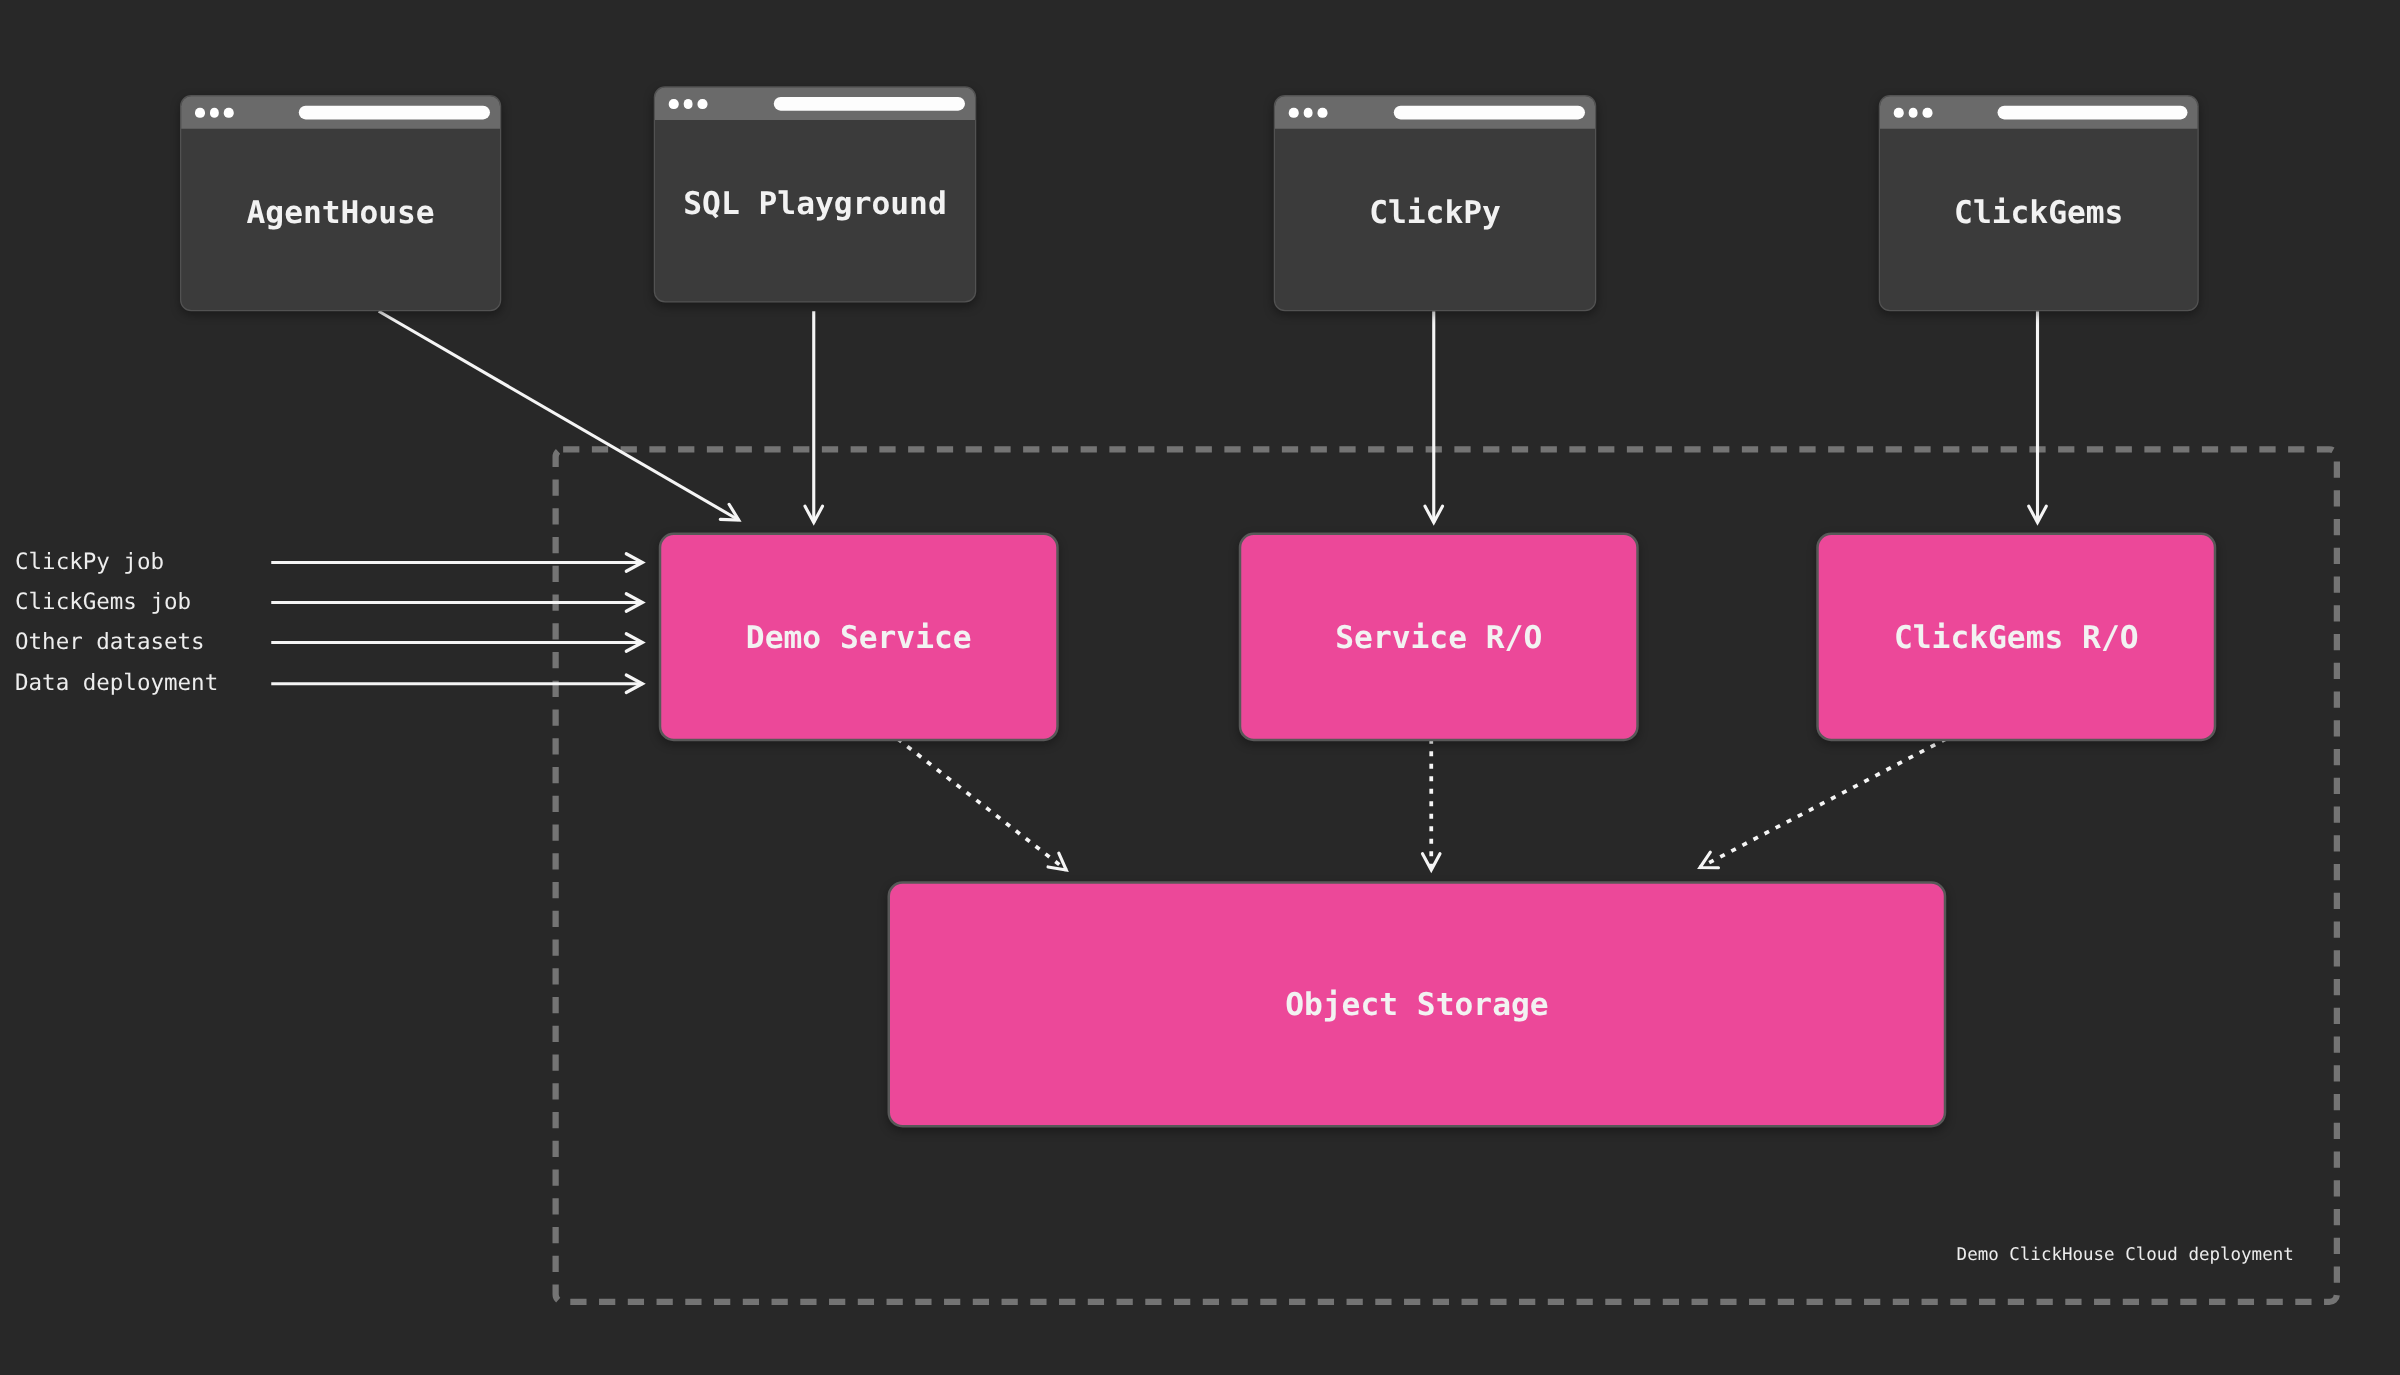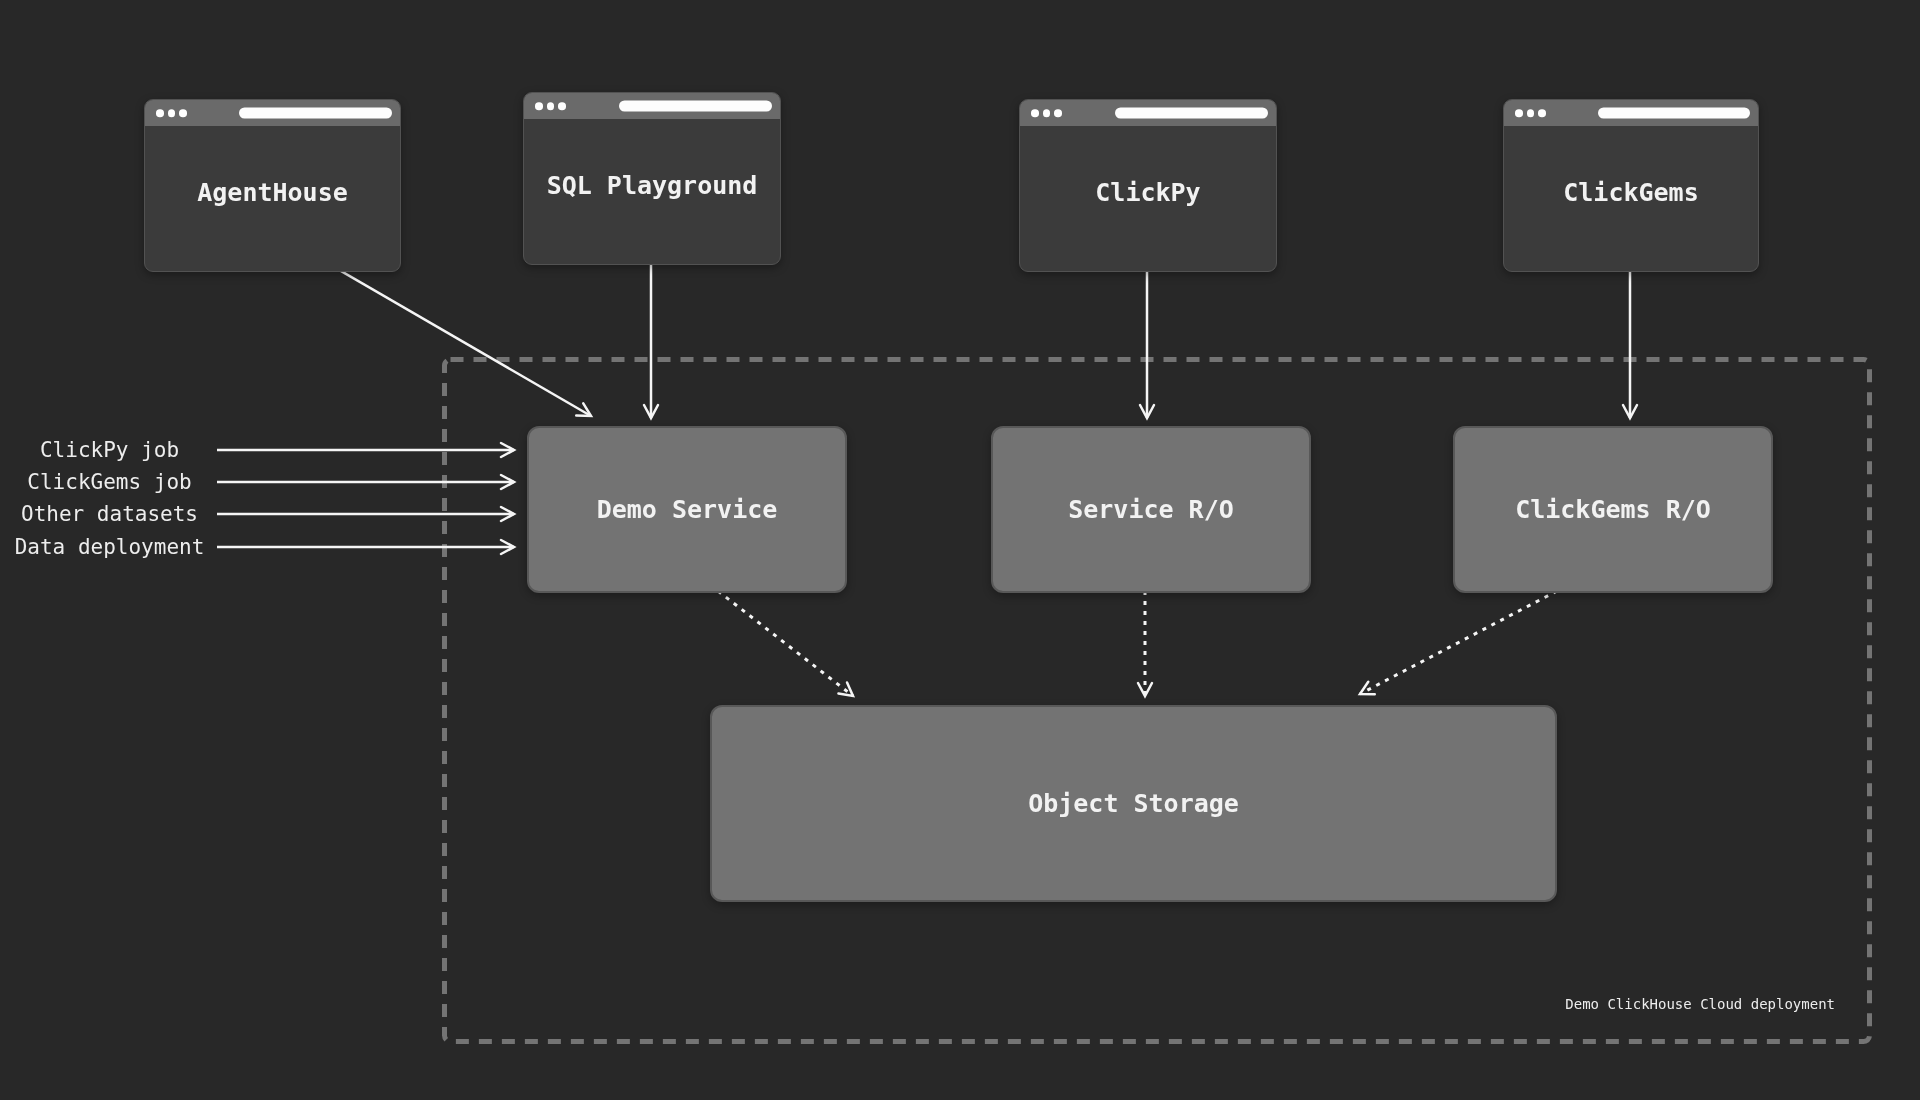--- a/index.html
+++ b/index.html
@@ -23,21 +23,20 @@
 
   .browser {
     position: absolute;
     z-index: 2;
     background: #3b3b3b;
     border: 1px solid #525252;
     border-radius: 9px;
     box-shadow: 0 3px 8px rgba(0,0,0,0.35);
     display: flex;
     flex-direction: column;
-    margin-top: 23px;
   }
   .titlebar {
     flex: 0 0 26px;
     background: #6a6a6a;
     border-radius: 8px 8px 0 0;
     position: relative;
   }
   .dots {
     position: absolute;
     left: 11px; top: 50%;
@@ -60,42 +59,42 @@
     justify-content: center;
     padding-bottom: 12px;
     color: #f2f2f2;
     font-weight: bold;
     font-size: 25px;
     white-space: nowrap;
   }
   .node {
     position: absolute;
     z-index: 2;
-    background: #737373;
+    background: #ec4899;
     border: 2px solid #585858;
     border-radius: 12px;
     display: flex;
     align-items: center;
     justify-content: center;
     color: #f2f2f2;
     font-weight: bold;
     font-size: 25px;
     box-shadow: 0 3px 8px rgba(0,0,0,0.3);
     white-space: nowrap;
   }
   .io-label {
     position: absolute;
     z-index: 2;
     left: 12px;
     width: 195px;
     height: 30px;
     line-height: 30px;
-    text-align: center;
+    text-align: left;
     color: #ededed;
-    font-size: 21px;
+    font-size: 18px;
     white-space: nowrap;
   }
   .deploy-label {
     position: absolute;
     z-index: 2;
     right: 85px;
     top: 996px;
     color: #ededed;
     font-size: 14px;
     white-space: nowrap;

